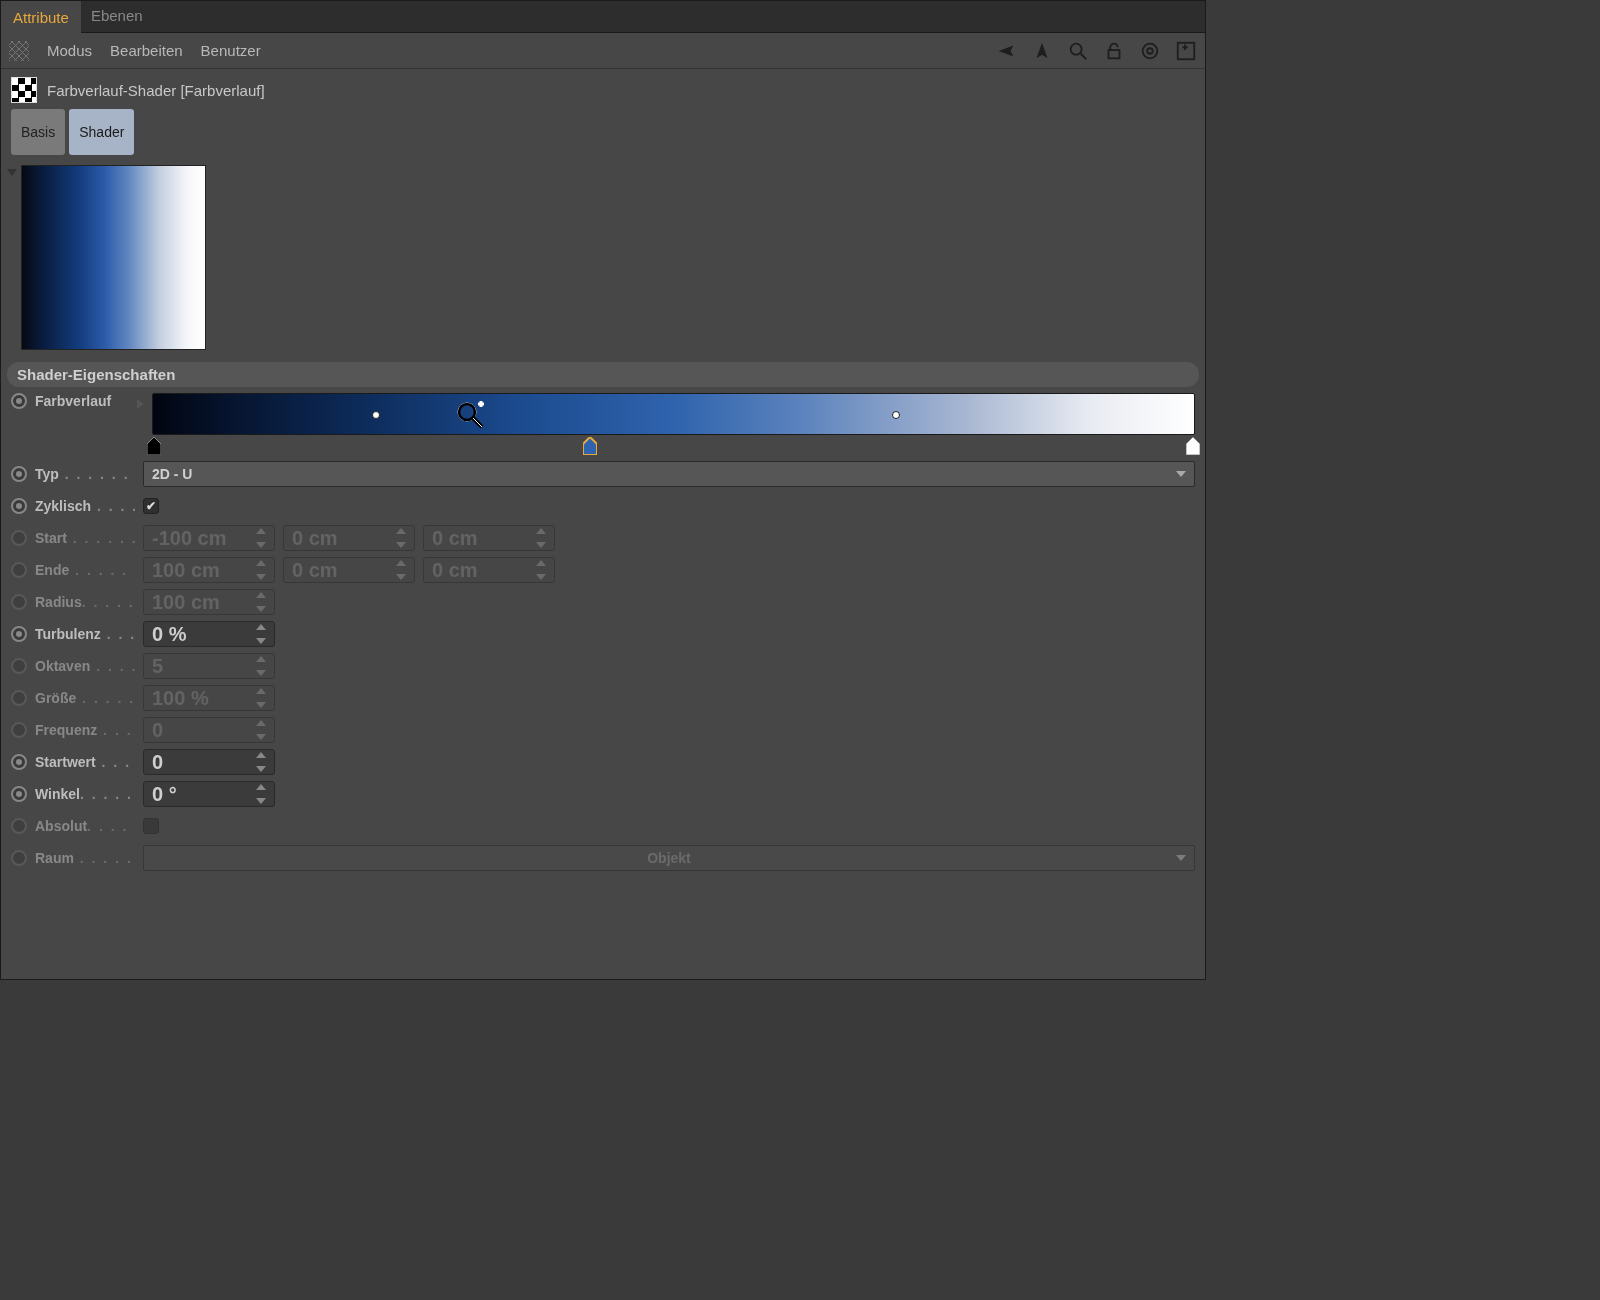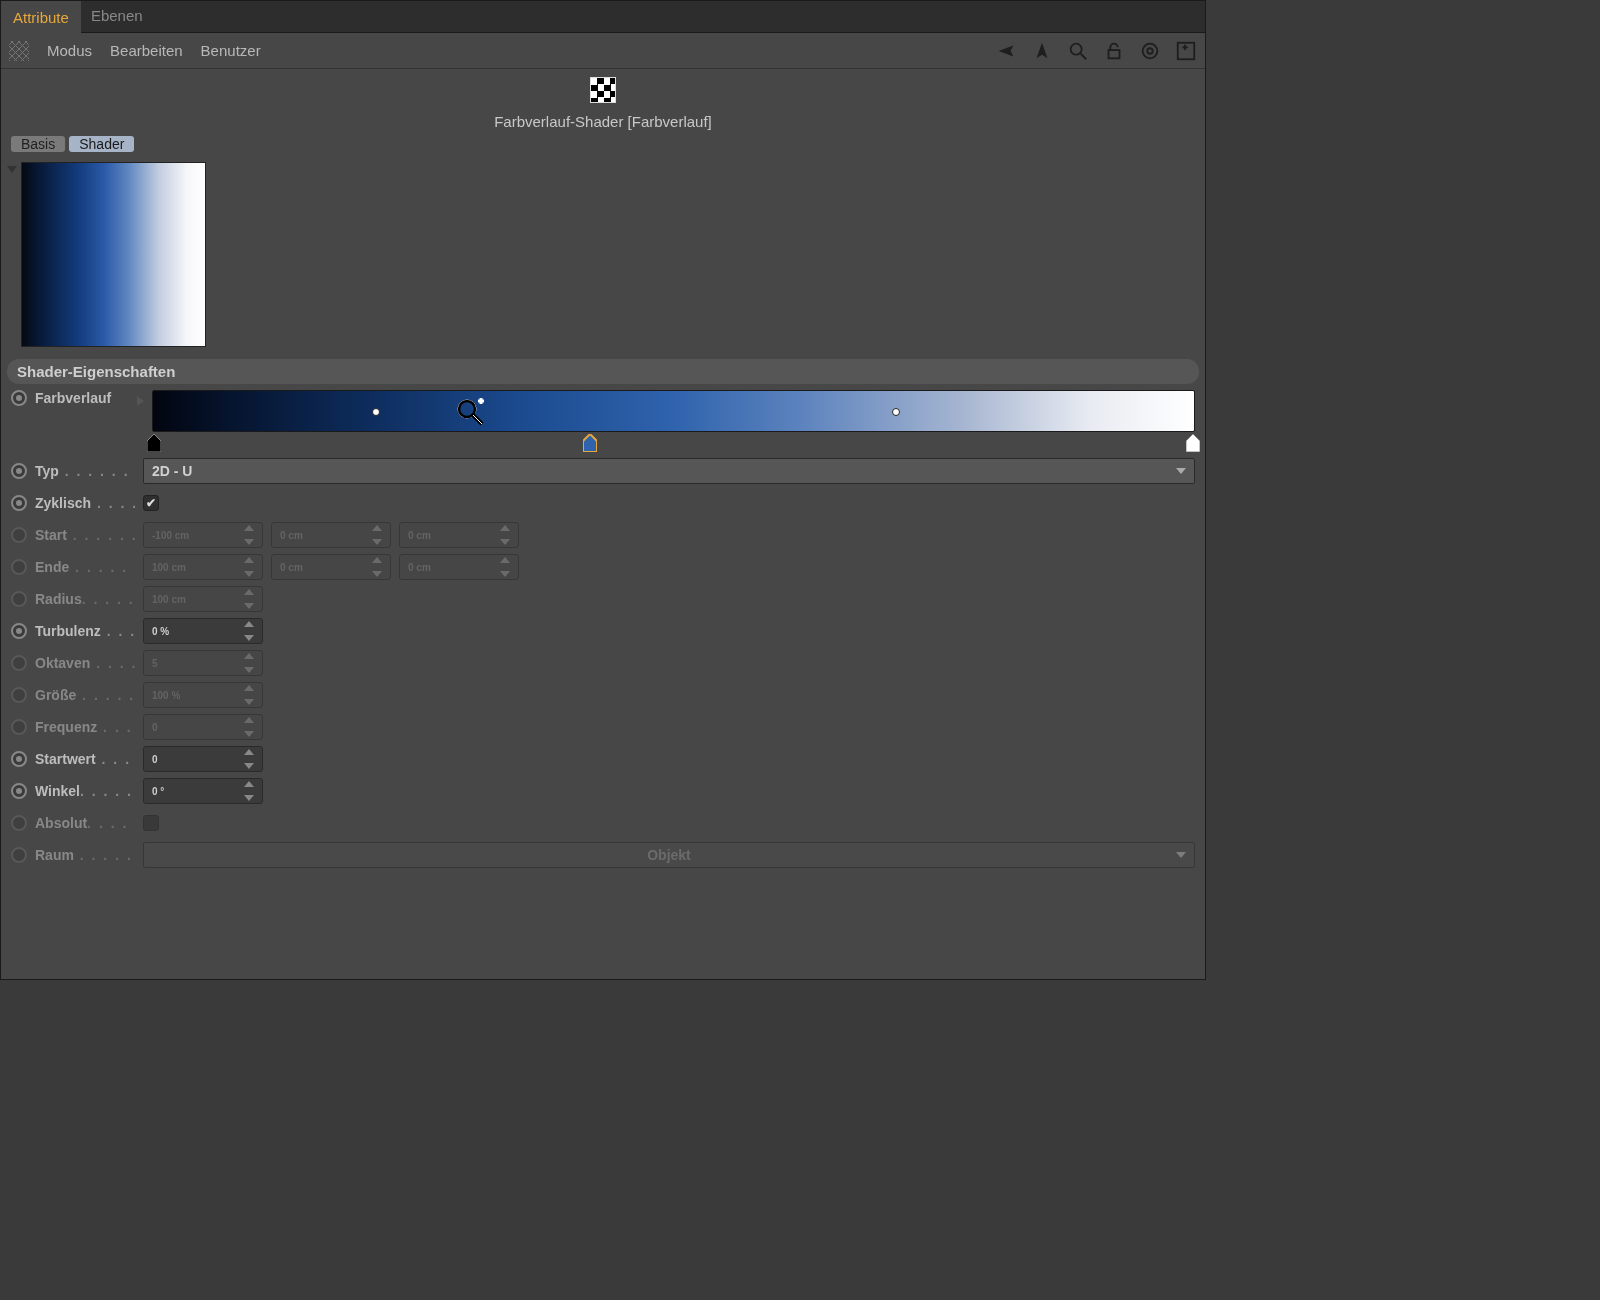--- a/index.html
+++ b/index.html
@@ -58,37 +58,36 @@
   .menu-item { color: #b8b8b8; font-size: 15px; }
   .tool-ico { width: 22px; height: 22px; display: inline-flex; align-items: center; justify-content: center; color: #222; }
   .tool-ico svg { width: 22px; height: 22px; }
   
   .header-row {
     display: flex;
     align-items: center;
     gap: 10px;
     padding: 8px 10px 4px 10px;
     background: #474747;
-    flex-direction: column;
   }
   .checker-icon {
     width: 26px; height: 26px;
     border: 1px solid #ddd;
     background:
       conic-gradient(#000 0 25%, #fff 0 50%, #000 0 75%, #fff 0) 0 0/13px 13px;
   }
   .header-title { color: #c8c8c8; font-size: 15px; }
   
   .sub-tabs {
     display: flex;
     gap: 4px;
     padding: 2px 10px 4px 10px;
   }
   .sub-tab {
-    padding: 0 10px;
+    padding: 15px 10px;
     font-size: 14px;
     border-radius: 3px;
     background: #7a7a7a;
     color: #222;
   }
   .sub-tab.active {
     background: #a7b4c8;
     color: #1a1a1a;
   }
   
@@ -223,31 +222,31 @@
   .select-field .dd-arrow {
     position: absolute; right: 8px;
     width: 0; height: 0;
     border-left: 5px solid transparent;
     border-right: 5px solid transparent;
     border-top: 6px solid #aaa;
   }
   .prow.disabled .select-field { background: #4c4c4c; color: #888; justify-content: center; }
   
   .numfield {
-    width: 120px;
+    width: 132px;
     height: 26px;
     background: #3b3b3b;
     border: 1px solid #2a2a2a;
     border-radius: 3px;
     display: flex;
     align-items: center;
     padding: 0 22px 0 8px;
     color: #cfcfcf;
     position: relative;
-    font-size: 10px;
+    font-size: 20px;
   }
   .numfield .spin {
     position: absolute;
     right: 4px;
     top: 2px;
     height: 20px; width: 14px;
     display: flex; flex-direction: column;
     justify-content: space-between;
   }
   .spin .up, .spin .down {

